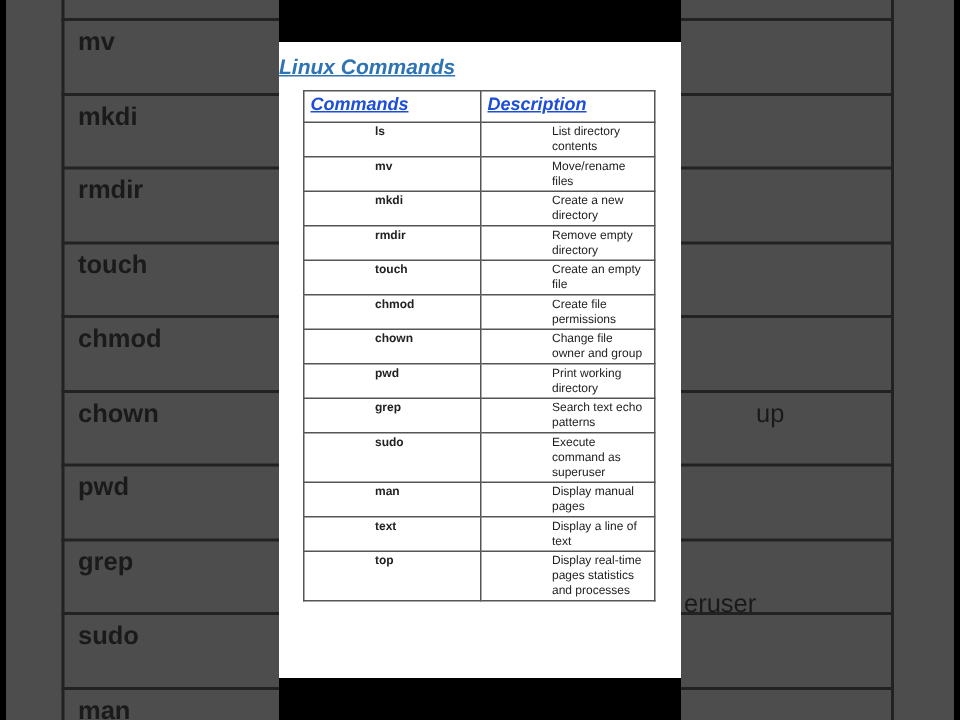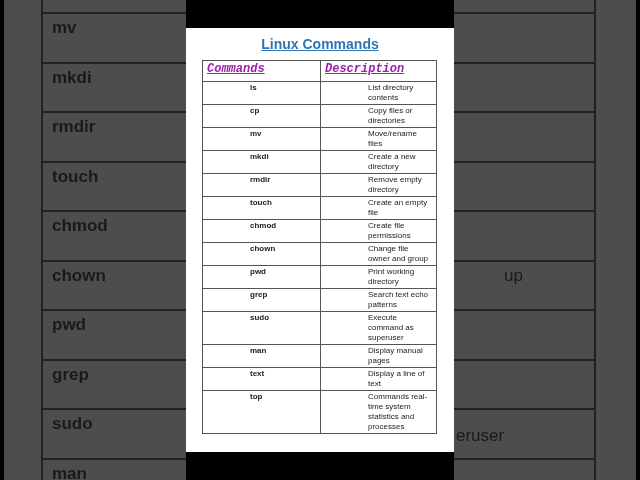--- a/index.html
+++ b/index.html
@@ -6,24 +6,24 @@
     body { width:640px; height:480px; background:#000; position:relative; overflow:hidden; font-family:"Liberation Sans", sans-serif; }
     .bg { position:absolute; background:#4d4d4d; }
     .bg-left { left:4px; top:0; width:182px; height:480px; }
     .bg-right { left:454px; top:0; width:182px; height:480px; }
     .bg-vline { position:absolute; top:0; width:2px; height:480px; background:#222; }
     .bg-hline { position:absolute; height:2px; background:#222; }
     .bg-cmd { position:absolute; left:52px; font-size:17px; font-weight:bold; color:#1a1a1a; }
     .bg-desc { position:absolute; left:456px; font-size:17px; color:#1a1a1a; }
 
     .page { position:absolute; left:186px; top:28px; width:268px; height:424px; background:#fff; }
-    .title { position:absolute; left:0; top:8px; width:100%; text-align:center; font-size:14px; font-weight:bold; color:#2e74b5; text-decoration:underline; }
+    .title { position:absolute; left:0; top:8px; width:100%; font-size:14px; font-weight:bold; font-style:italic; color:#2e74b5; text-decoration:underline; }
     table { position:absolute; left:16px; top:32px; width:235px; border-collapse:collapse; }
     th, td { border:1px solid #555; text-align:left; vertical-align:top; padding:1px 4px; }
-    th { font-size:12px; font-style:italic; font-weight:bold; color:#a21caf; text-decoration:underline; height:18px;font-family:Liberation Mono, monospace; }
+    th { font-size:12px; font-style:italic; font-weight:bold; color:#1d4ed8; text-decoration:underline; height:18px; }
     td { font-size:8px; color:#222; height:18px; line-height:10px;padding-left:47px; }
     td.cmd { font-weight:bold; width:66px; }
   </style>
 </head>
 <body>
 
 <div class="bg bg-left"></div>
 <div class="bg bg-right"></div>
 <div class="bg-vline" style="left:41px"></div>
 <div class="bg-vline" style="left:594px"></div>
@@ -52,40 +52,36 @@
     <div class="bg-hline" style="left: 41px; width: 145px; top: 358.5px;"></div>
     <div class="bg-hline" style="left: 454px; width: 140px; top: 358.5px;"></div>
     <div class="bg-cmd" style="top: 364.5px;">grep</div>
     <div class="bg-hline" style="left: 41px; width: 145px; top: 408px;"></div>
     <div class="bg-hline" style="left: 454px; width: 140px; top: 408px;"></div>
     <div class="bg-cmd" style="top: 414px;">sudo</div>
     <div class="bg-hline" style="left: 41px; width: 145px; top: 457.5px;"></div>
     <div class="bg-hline" style="left: 454px; width: 140px; top: 457.5px;"></div>
     <div class="bg-cmd" style="top: 463.5px;">man</div>
     <div class="bg-desc" style="top: 265.5px; margin-left: 48px;">up</div>
-    <div class="bg-desc" style="top: 426px; text-align: right;">eruser</div>
+    <div class="bg-desc" style="top: 393px; text-align: right;">eruser</div>
   </div>
 
 <div class="page">
   <div class="title">Linux Commands</div>
   <table>
     <thead>
       <tr>
         <th>Commands</th>
         <th>Description</th>
       </tr>
     </thead>
     <tbody id="tbody">
         <tr>
           <td class="cmd">ls</td>
           <td>List directory contents</td>
-        </tr>
-        <tr>
-          <td class="cmd">cp</td>
-          <td>Copy files or directories</td>
         </tr>
         <tr>
           <td class="cmd">mv</td>
           <td>Move/rename files</td>
         </tr>
         <tr>
           <td class="cmd">mkdi</td>
           <td>Create a new directory</td>
         </tr>
         <tr>
@@ -119,17 +115,17 @@
         <tr>
           <td class="cmd">man</td>
           <td>Display manual pages</td>
         </tr>
         <tr>
           <td class="cmd">text</td>
           <td>Display a line of text</td>
         </tr>
         <tr>
           <td class="cmd">top</td>
-          <td>Commands real-time system statistics and processes</td>
+          <td>Display real-time pages statistics and processes</td>
         </tr>
       </tbody>
   </table>
 </div>
 
 </body></html>

